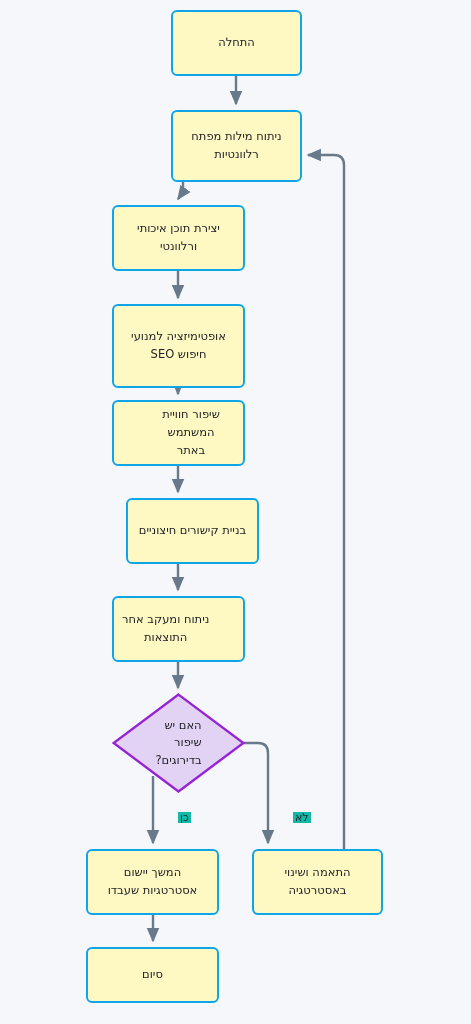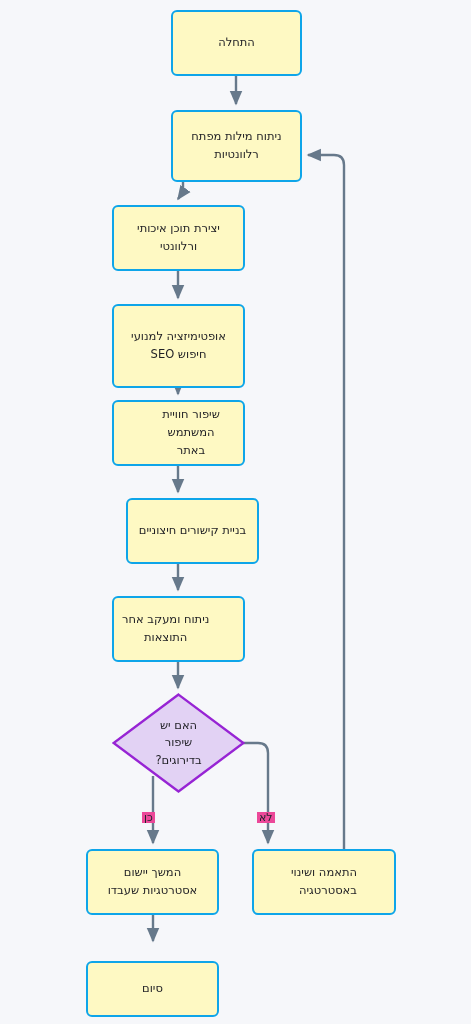--- a/index.html
+++ b/index.html
@@ -46,42 +46,44 @@
     white-space: pre-line;
   }
   .node.process {
     background: #fef9c3;
     border: 2px solid #0ea5e9;
     border-radius: 6px;
   }
   .node.decision-wrap {
     background: transparent;
     border: none;
+    text-align: right;
   }
   .diamond-shape {
     position: absolute;
     left: 0;
     top: 0;
     width: 100%;
     height: 100%;
   }
   .decision-wrap .node-label {
     position: relative;
     z-index: 2;
     font-size: 11.5px;
     line-height: 1.5;
   }
   .edge-label {
     position: absolute;
     font-size: 11px;
     color: #20262c;
     direction: rtl;
-    background: #ec4899;
+    background: #14b8a6;
     padding: 0 2px;
     line-height: 1;
+    margin-left: 36px;
   }
 </style>
 </head>
 <body>
 
 <div id="flow-root">
 
   <svg class="edges" viewBox="0 0 471 1024" xmlns="http://www.w3.org/2000/svg">
     <defs>
       <marker id="arrowhead" markerWidth="7" markerHeight="7" refX="5.4" refY="3" orient="auto" markerUnits="strokeWidth">
@@ -154,26 +156,26 @@
     <span class="node-label">האם יש
 שיפור
 בדירוגים?</span>
   </div>
 
   <div class="node process" style="left:86px; top:849px; width:133px; height:66px;">
     <span class="node-label">המשך יישום
 אסטרטגיות שעבדו</span>
   </div>
 
-  <div class="node process" style="left:252px; top:849px; width:144px; height:66px;text-align:right;">
+  <div class="node process" style="left:252px; top:849px; width:131px; height:66px;">
     <span class="node-label">התאמה ושינוי
 באסטרטגיה</span>
   </div>
 
-  <div class="node process" style="left:86px; top:947px; width:133px; height:56px;margin-top:14px;">
+  <div class="node process" style="left:86px; top:947px; width:133px; height:56px;">
     <span class="node-label">סיום</span>
   </div>
 
   <span class="edge-label" style="left:142px; top:812px;">כן</span>
 
   <span class="edge-label" style="left:257px; top:812px;">לא</span>
 
 </div>
 
 </body></html>

